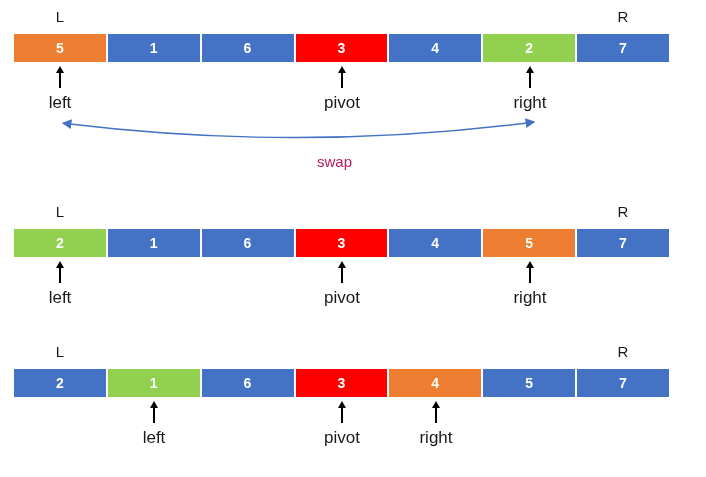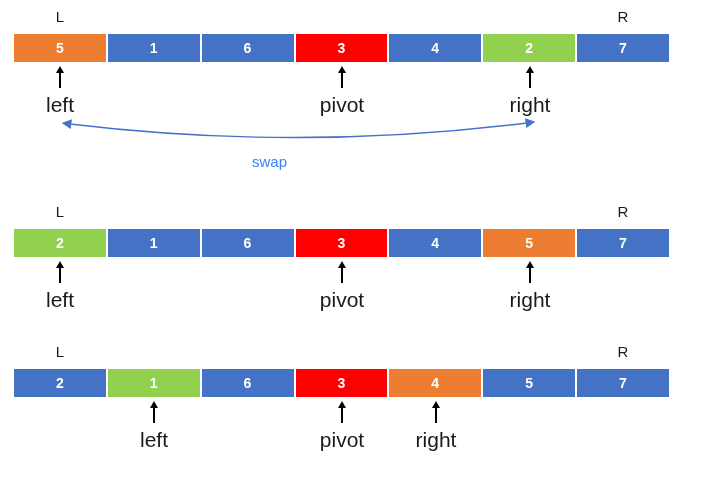--- a/index.html
+++ b/index.html
@@ -86,42 +86,42 @@
     width: 0; height: 0;
     border-left: 4px solid transparent;
     border-right: 4px solid transparent;
     border-bottom: 7px solid #000000;
   }
   .pointer .plabel {
     position: absolute;
     top: 24px;
     left: 0;
     width: 100%;
-    font-size: 21px;
+    font-size: 17px;
     line-height: 1;
     color: #1a1a1a;
     white-space: nowrap;
   }
 
   
   .swap-wrap {
     position: absolute;
     left: 0;
     top: 0;
     width: 706px;
     height: 477px;
     pointer-events: none;
   }
   .swap-label {
     position: absolute;
     font-size: 15px;
-    color: #3b82f6;
+    color: #be185d;
     line-height: 1;
     white-space: nowrap;
-    text-align: left;
+    text-align: right;
     width: 100px;
     margin-left: -50px;
   }
 </style>
 </head>
 <body>
 
 <div class="stage">
 
   <div class="endcap" style="left:48px; top:9px;">L</div>

